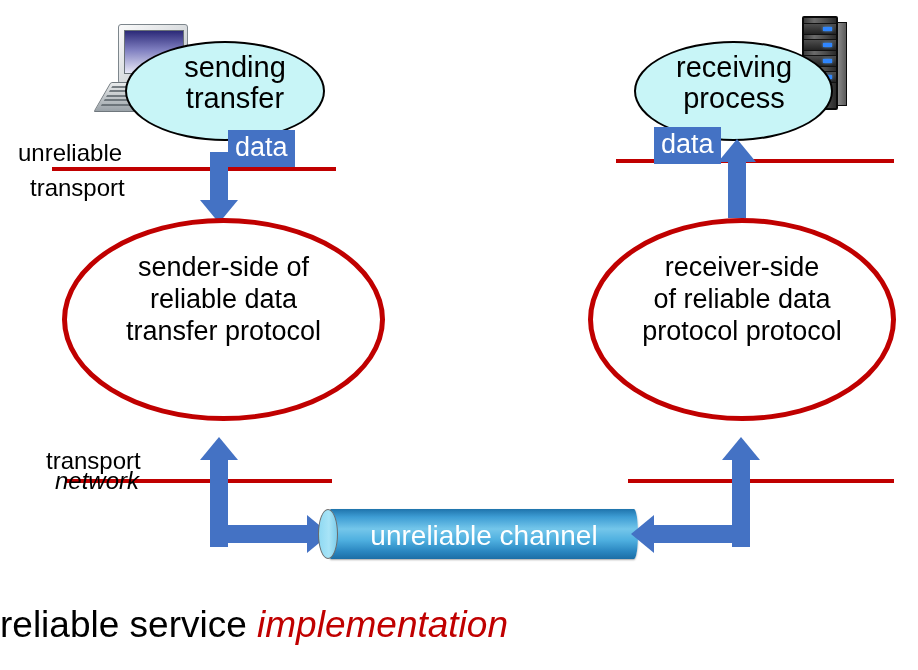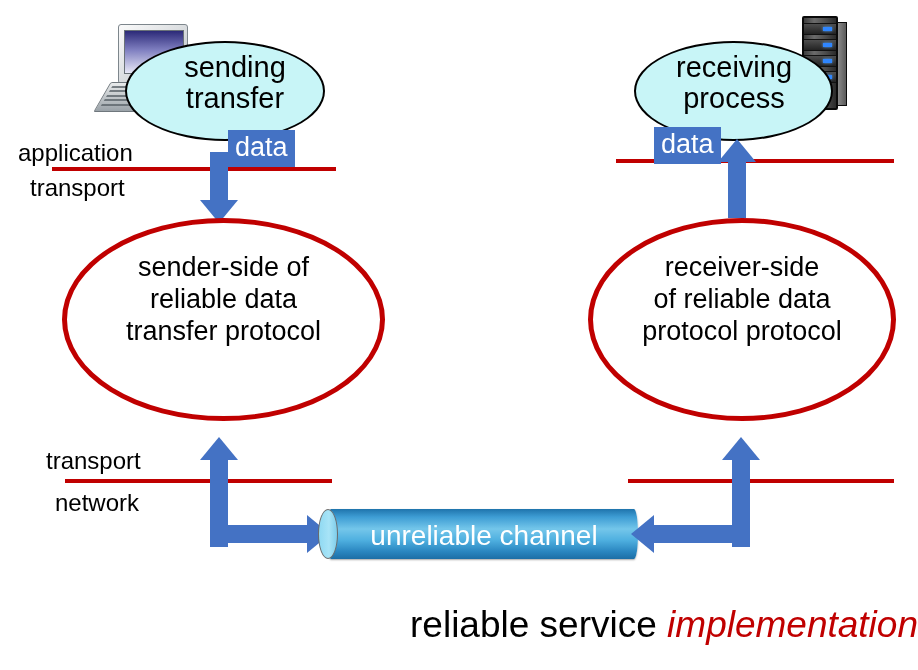--- a/index.html
+++ b/index.html
@@ -130,21 +130,21 @@
     border-top: 19px solid transparent;
     border-bottom: 19px solid transparent;
     border-right: 23px solid #4472C4;
   }
 
   
   .caption {
     font-size: 37px;
     color: #000000;
     white-space: nowrap;
-    text-align: right;
+    text-align: left;
     width: 100%;
   }
   .caption em {
     color: #C00000;
     font-style: italic;
   }
 
   
   .pc-monitor-outer {
     background: linear-gradient(to bottom right, #fbfbfb, #b9bfc4);
@@ -220,39 +220,39 @@
       <div class="kb-row"></div>
       <div class="kb-row"></div>
       <div class="kb-row"></div>
     </div>
   </div>
 
   <div class="abs proc-ellipse" style="left:125px; top:41px; width:200px; height:100px;"></div>
   <div class="abs proc-label" style="left:145px; top:52px; width:180px; text-align:center;">sending
 transfer</div>
 
-  <div class="abs layer-text" style="left:18px; top:139px;">application</div>
+  <div class="abs layer-text" style="left:18px; top:139px;">unreliable</div>
   <div class="abs layer-line" style="left:52px; top:167px; width:284px;"></div>
   <div class="abs layer-text" style="left:30px; top:174px;">transport</div>
 
   <div class="abs data-tag" style="left:228px; top:130px;">data</div>
 
   <div class="abs" style="left:199px; top:152px; width:40px; height:72px;">
     <div class="abs arrow-blue" style="left:11px; top:0px; width:18px; height:50px;"></div>
     <div class="abs arrow-head-down" style="left:1px; top:48px;"></div>
   </div>
 
   <div class="abs proto-ellipse" style="left:62px; top:218px; width:323px; height:203px;"></div>
   <div class="abs proto-label" style="left:72px; top:252px; width:303px;">sender-side of
 reliable data
 transfer protocol</div>
 
   <div class="abs layer-text" style="left:46px; top:447px;">transport</div>
   <div class="abs layer-line" style="left:65px; top:479px; width:267px;"></div>
-  <div class="abs layer-text" style="left:55px; top:489px;">network</div>
+  <div class="abs layer-text" style="left:55px; top:467px;font-style:italic;">network</div>
 
   <div class="abs" style="left:190px; top:437px; width:140px; height:110px;">
 
     <div class="abs arrow-blue" style="left:20px; top:23px; width:18px; height:87px;"></div>
 
     <div class="abs arrow-head-up" style="left:10px; top:0px;"></div>
 
     <div class="abs arrow-blue" style="left:20px; top:88px; width:99px; height:18px;"></div>
 
     <div class="abs arrow-head-right" style="left:117px; top:78px;"></div>

